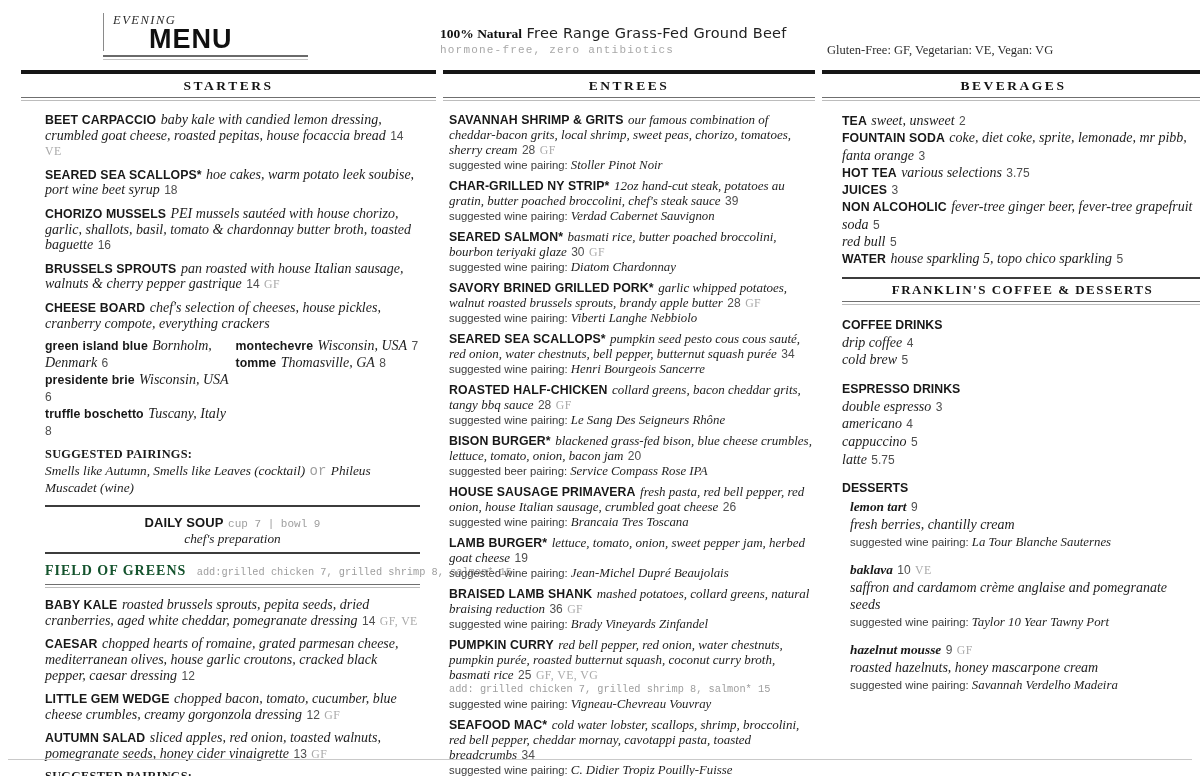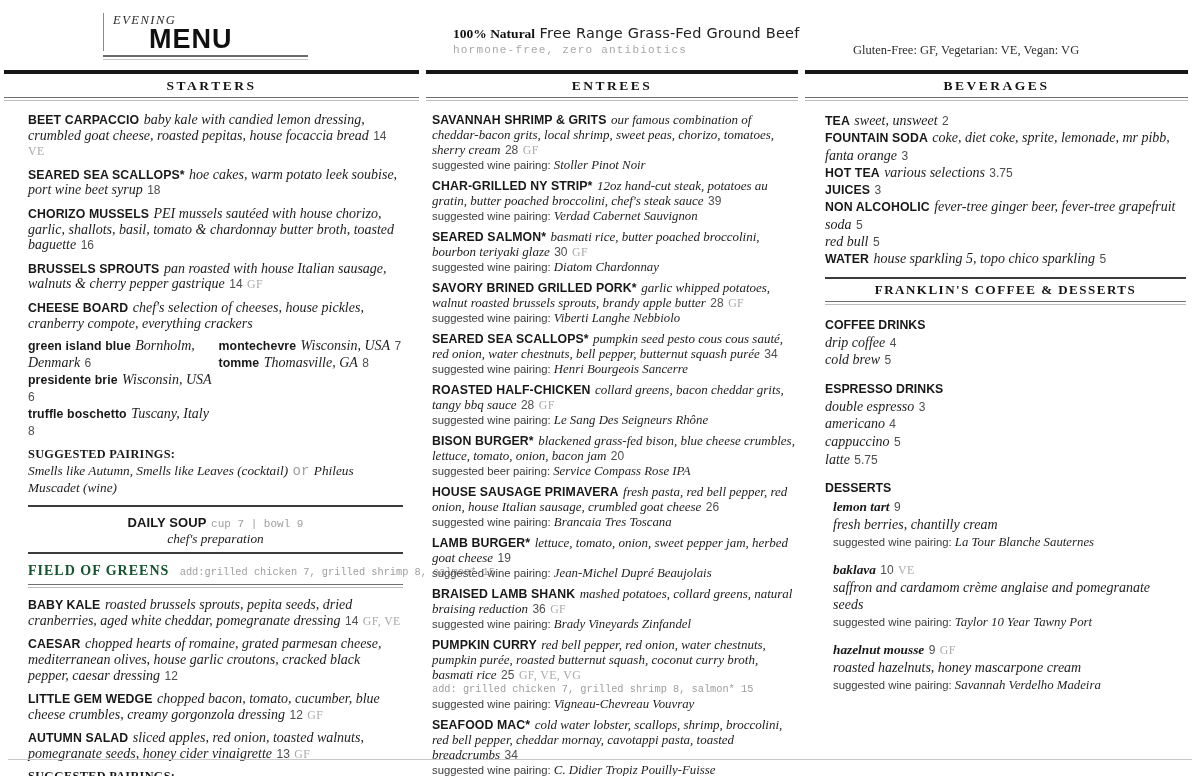--- a/index.html
+++ b/index.html
@@ -2,35 +2,35 @@
 <html><head>
 <meta charset="utf-8">
 <style>
   html,body{margin:0;padding:0;background:#ffffff;}
   body{width:1200px;height:776px;overflow:hidden;}
   .page{position:relative;width:1200px;height:776px;box-sizing:border-box;background:#fff;color:#1a1a1a;
         font-family:"Liberation Sans",sans-serif;}
   [data-bind]:empty{display:none;}
 
   
-  .masthead{display:grid;grid-template-columns:415px 372px 383px;column-gap:20px;padding:0 8px;height:70px;box-sizing:border-box;}
+  .masthead{display:grid;grid-template-columns:415px 372px 383px;column-gap:7px;padding:0 8px;height:70px;box-sizing:border-box;}
   .brand-cell{padding-top:13px;}
   .brand-block{margin-left:95px;width:205px;}
   .brand-inner{border-left:1px solid #8a8a8a;padding-left:9px;}
   .brand-evening{font-family:"Liberation Serif",serif;font-style:italic;font-size:12.5px;letter-spacing:1.5px;color:#2a2a2a;}
   .brand-menu{font-family:"Liberation Sans",sans-serif;font-weight:700;font-size:27px;letter-spacing:1px;line-height:23px;color:#101010;margin-left:36px;}
   .brand-underline{height:2px;border-top:2px solid #6a6a6a;border-bottom:1px solid #c4c4c4;margin-top:4px;}
   .tag-cell{padding:24px 0 0 10px;}
   .tag-bold{font-family:"Liberation Serif",serif;font-weight:700;font-size:13.5px;color:#111;}
   .tag-script{font-family:"DejaVu Sans",sans-serif;font-size:14.5px;color:#222;letter-spacing:.2px;}
   .tag-sub{font-family:"Liberation Mono",monospace;font-size:11px;color:#a8a8a8;letter-spacing:1.2px;margin-top:2px;}
   .legend-cell{padding:43px 0 0 18px;font-family:"Liberation Serif",serif;font-size:12.5px;color:#2c2c2c;}
 
   
-  .cols{display:grid;grid-template-columns:415px 372px 383px;column-gap:7px;padding:0 4px;height:706px;box-sizing:border-box;}
+  .cols{display:grid;grid-template-columns:415px 372px 383px;column-gap:7px;padding:0 21px;height:706px;box-sizing:border-box;}
   .col{min-width:0;box-sizing:border-box;}
   .col.right{display:flex;flex-direction:column;}
   .topbar{height:4px;background:#161616;}
   .colhead{text-align:center;font-family:"Liberation Serif",serif;font-weight:700;font-size:13.5px;letter-spacing:2.5px;color:#141414;padding:4px 0 3px;}
   .dline{height:2px;border-top:1px solid #6f6f6f;border-bottom:1px solid #bcbcbc;}
   .hr2{height:2px;background:#3c3c3c;}
   .content-left{padding:11px 16px 0 24px;}
   .content-mid{padding:11px 2px 0 6px;}
   .content-right{padding:11px 2px 0 20px;flex:1;display:flex;flex-direction:column;box-sizing:border-box;}
 

